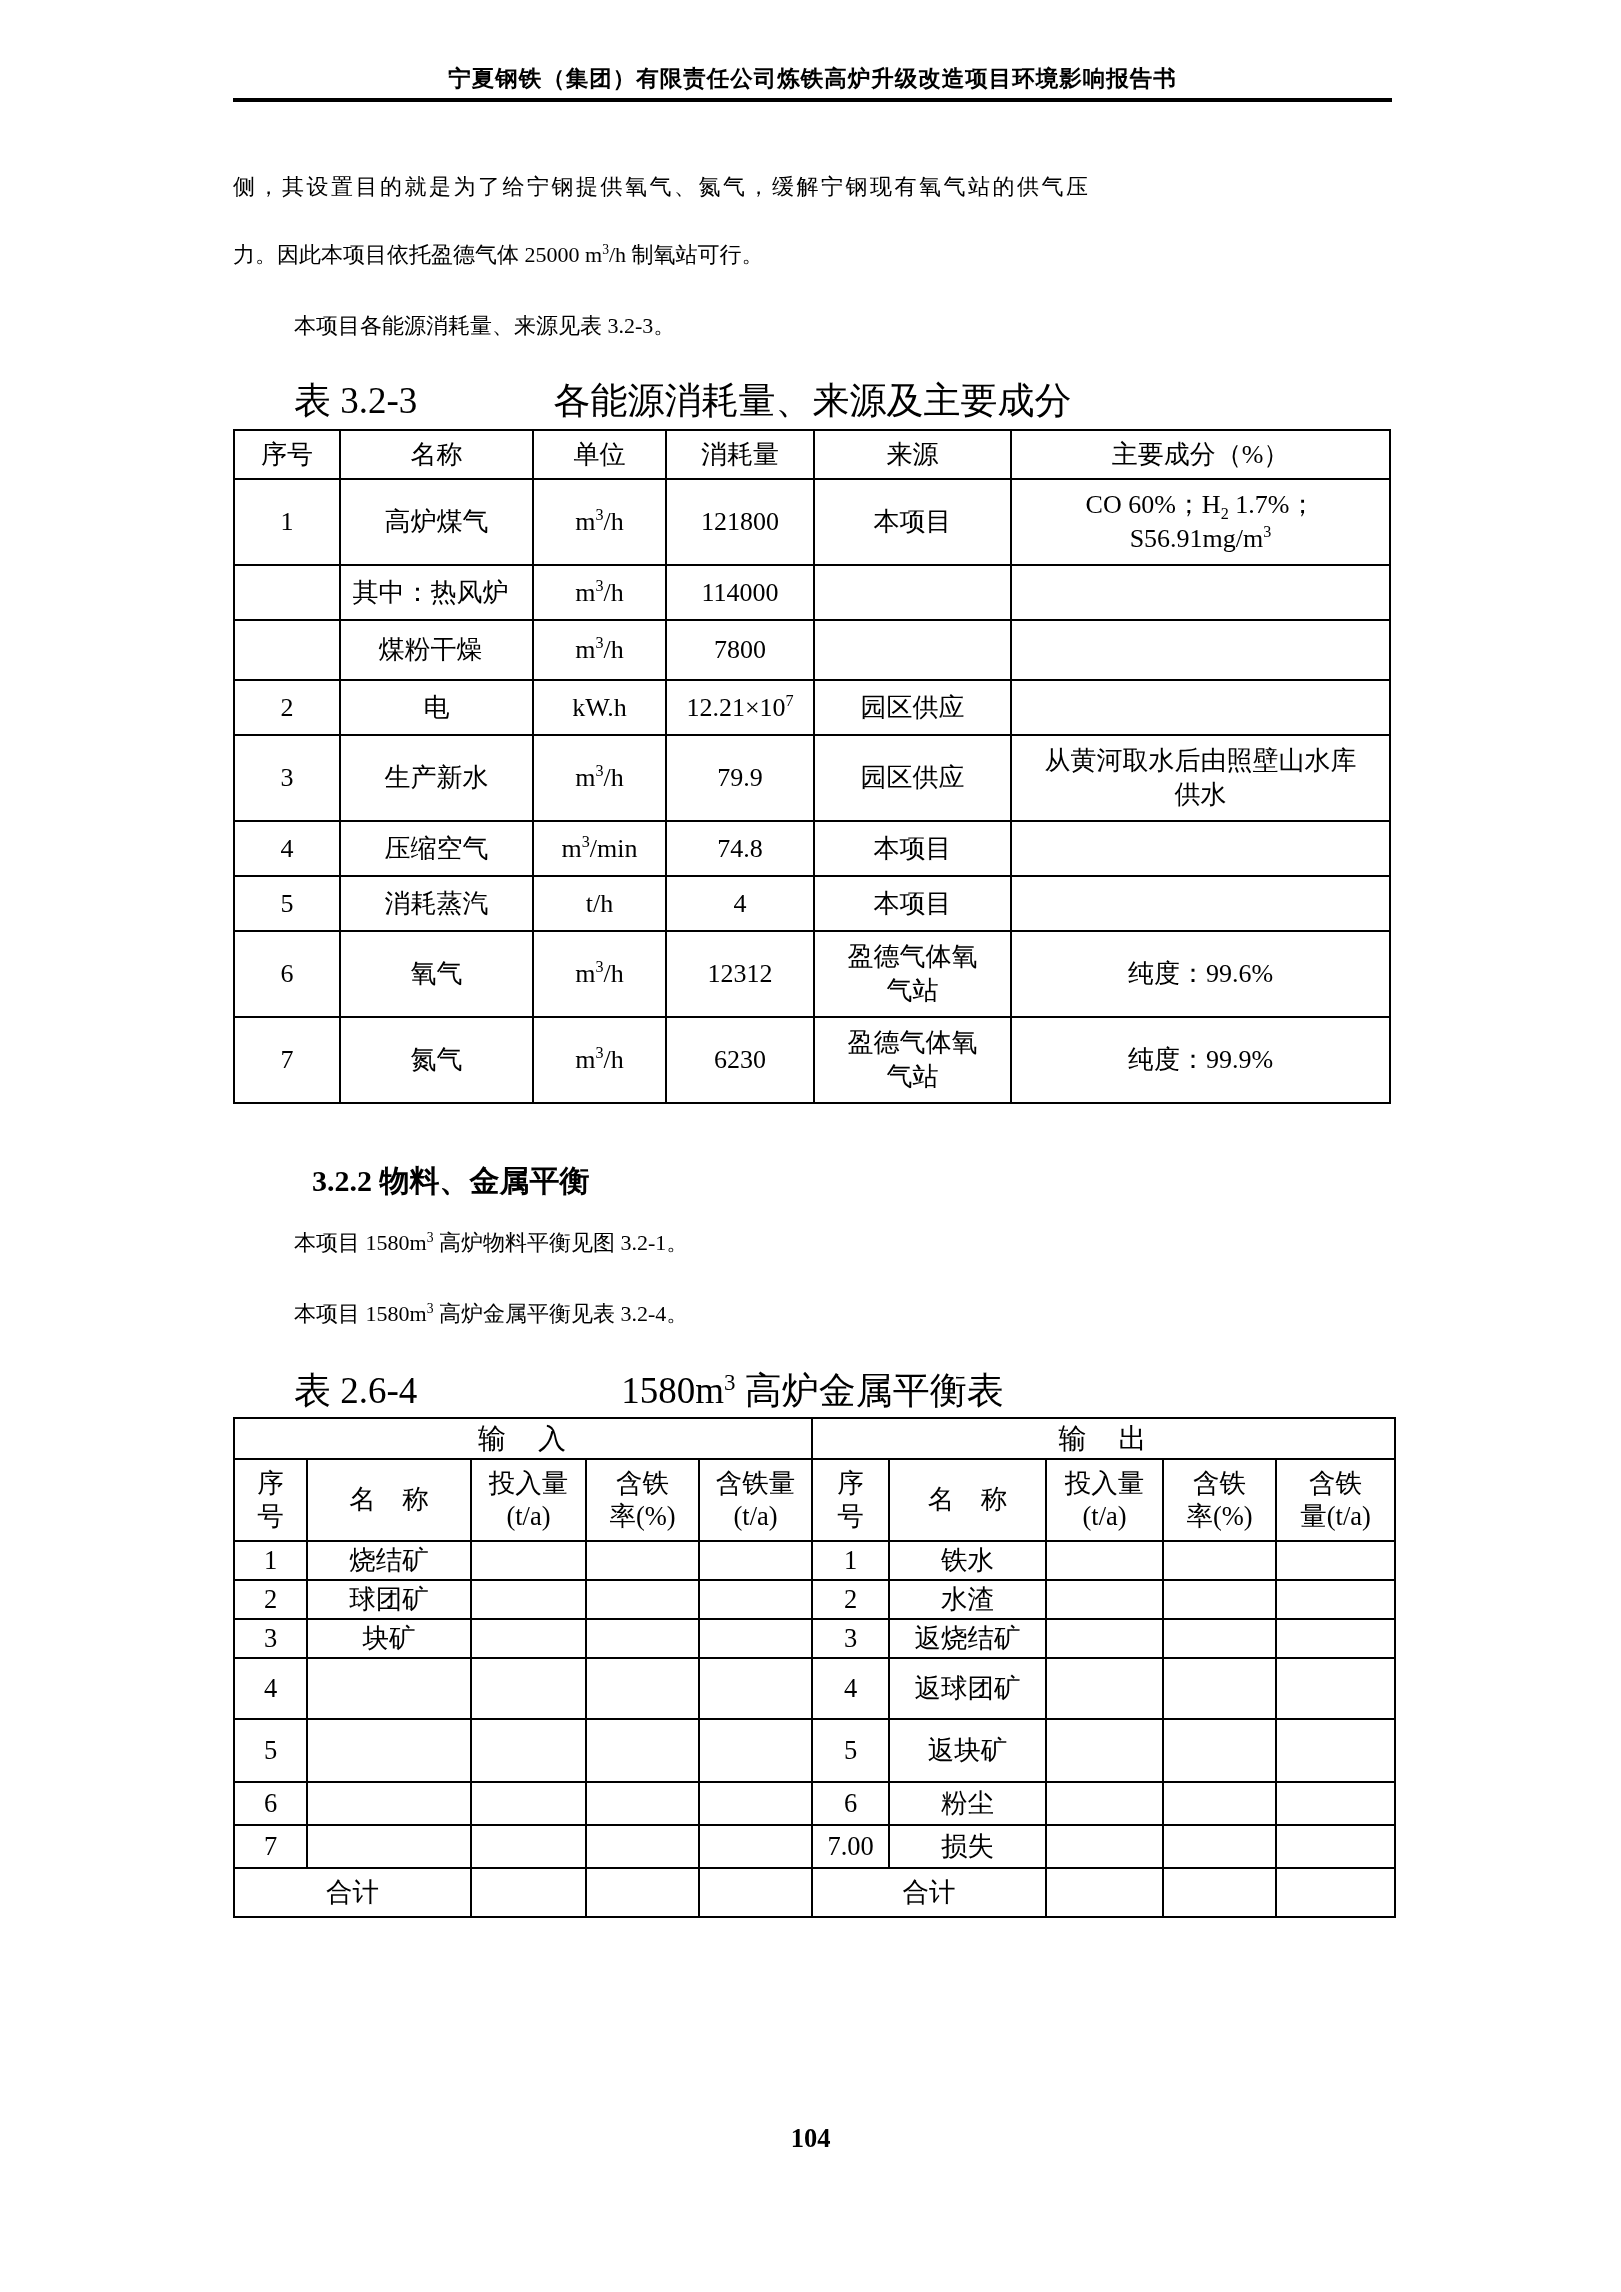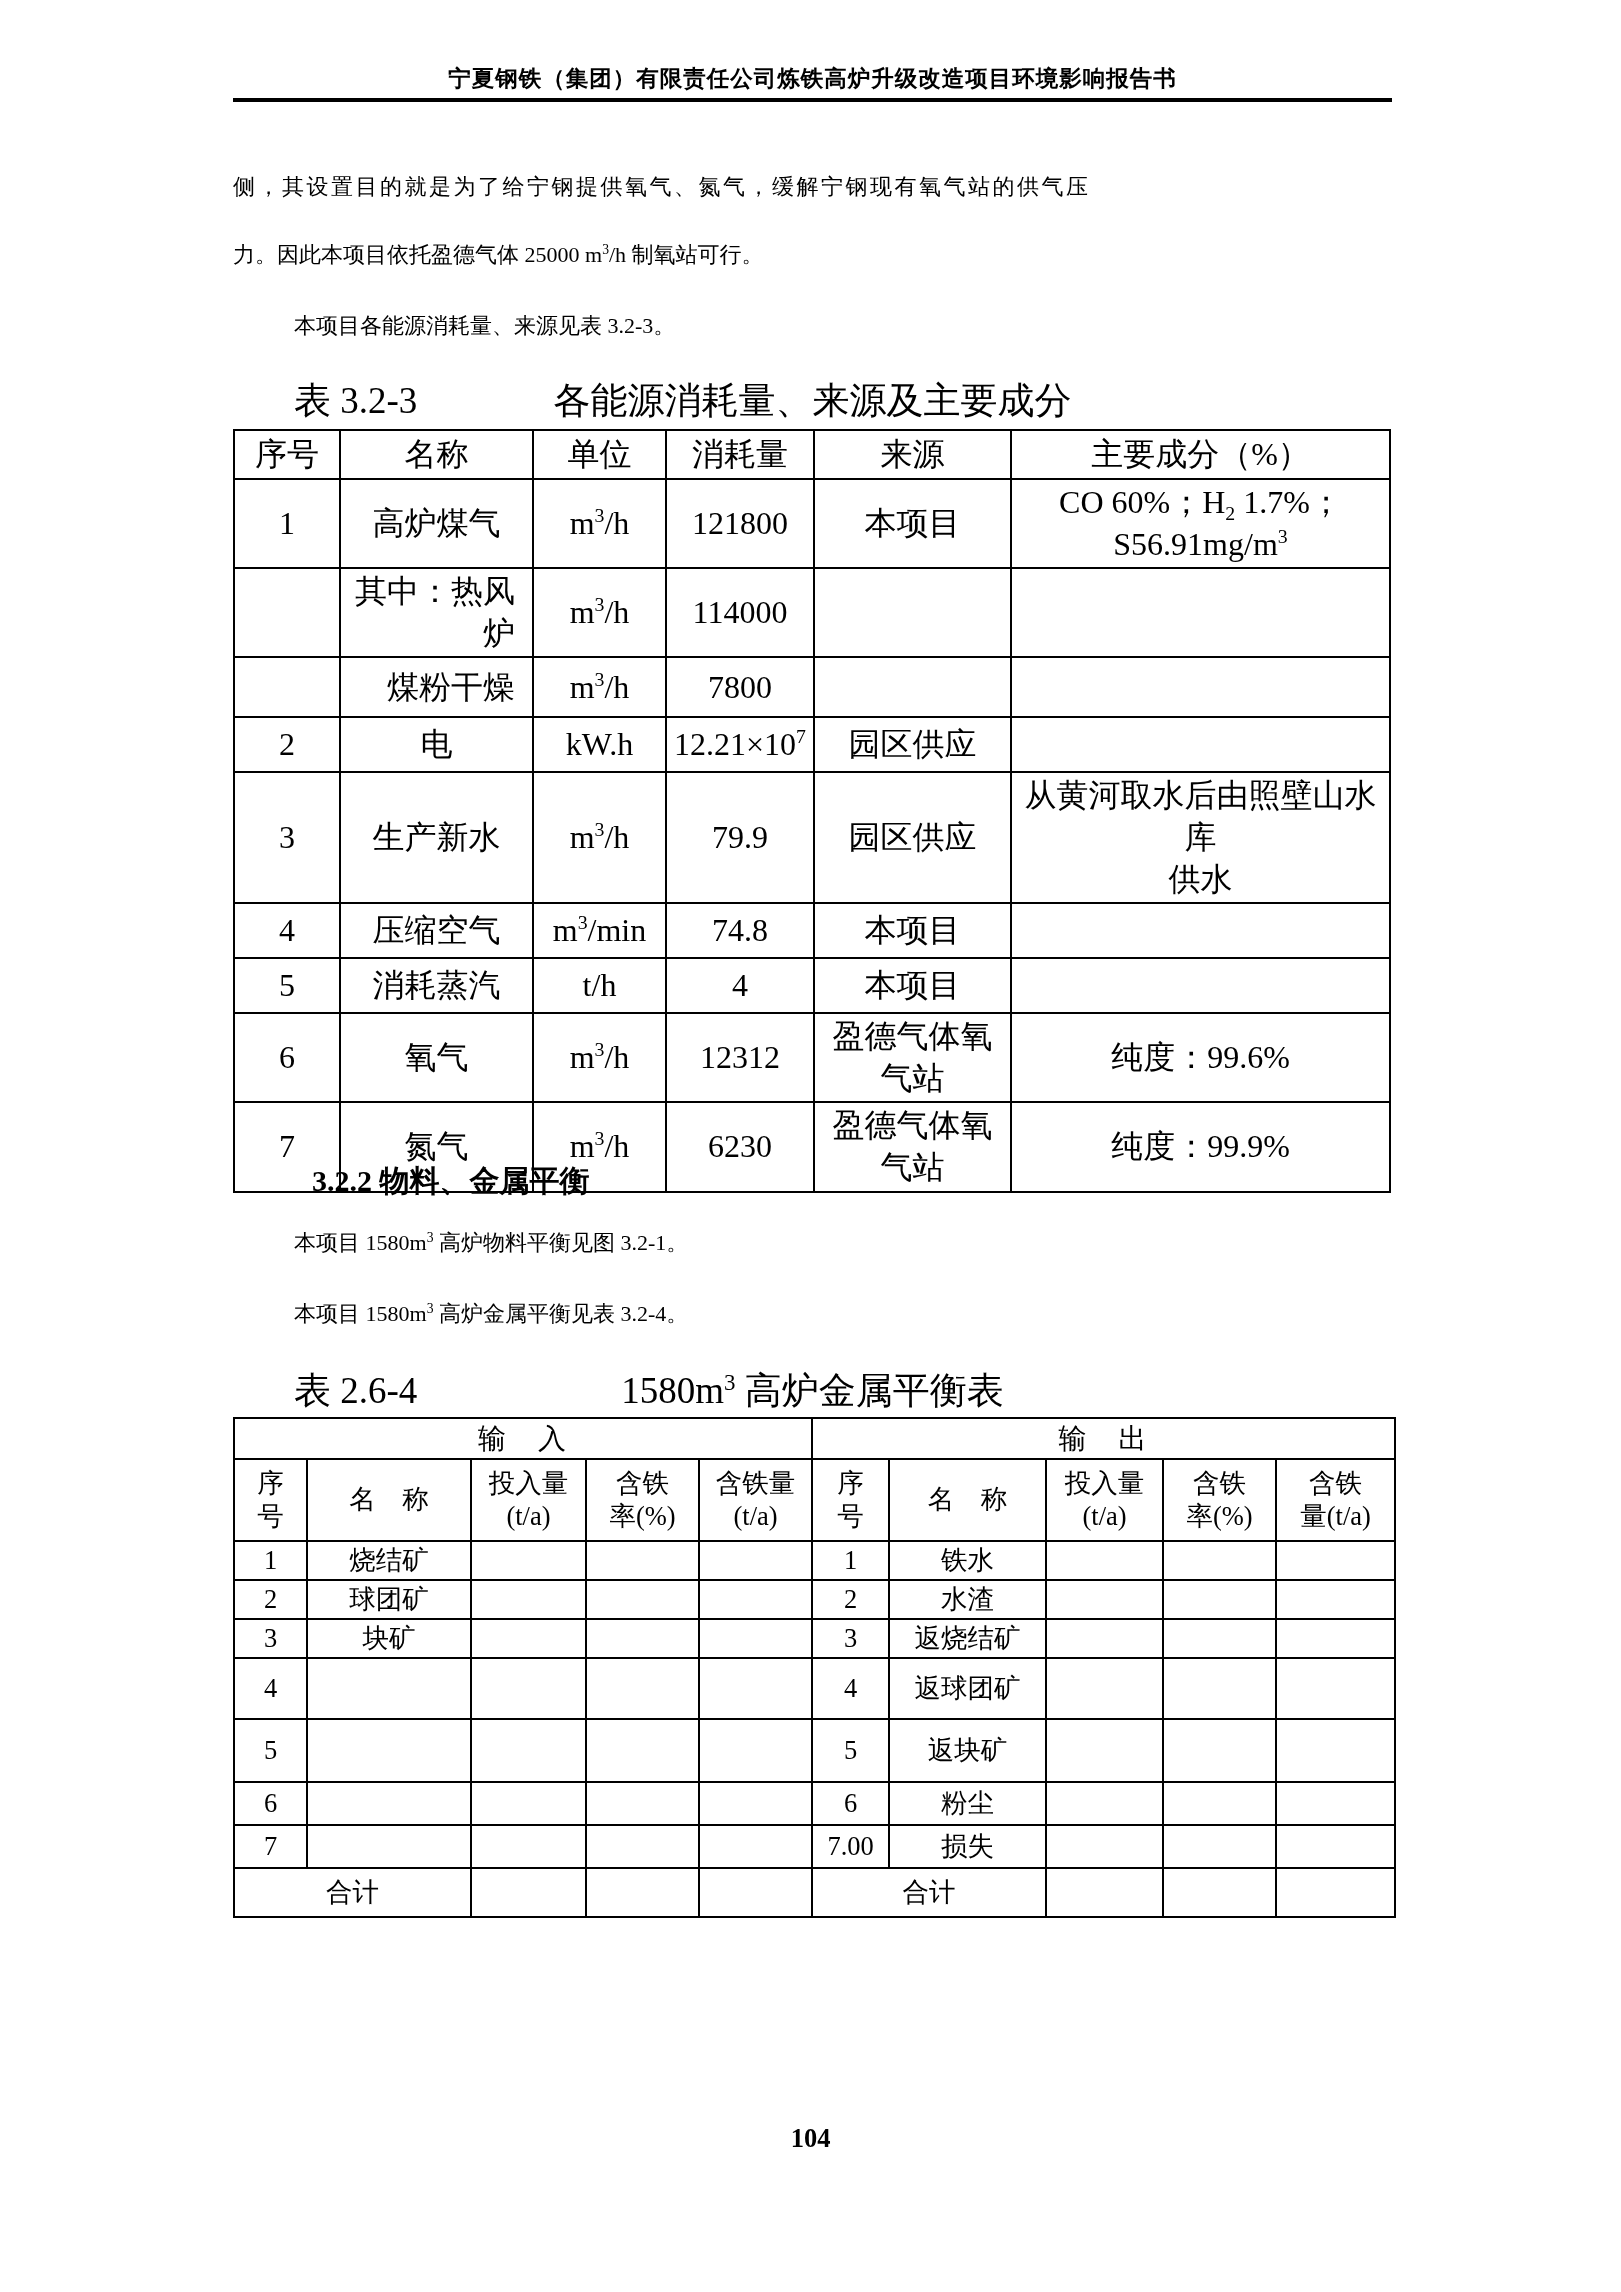--- a/index.html
+++ b/index.html
@@ -14,24 +14,24 @@
   .p1l1{top:173px;left:233px;width:1159px;letter-spacing:2.5px;}
   .p1l2{top:241px;left:233px;width:1159px;}
   .p2{top:312px;left:294px;width:1098px;}
   .caption{font-size:37px;}
   .cap1{top:376px;left:233px;width:1159px;height:43px;}
   .cap2{top:1366px;left:233px;width:1159px;height:43px;}
   .cap-label{position:absolute;left:61px;top:0;}
   .cap-title{position:absolute;left:0;top:0;width:100%;text-align:center;}
   table{border-collapse:collapse;table-layout:fixed;}
   td,th{border:2.9px solid #000;text-align:center;vertical-align:middle;padding:2px 4.9px;font-weight:normal;overflow:hidden;}
-  .t1{top:429px;left:233px;width:1157px;font-size:32px;line-height:1.3;}
+  .t1{top:429px;left:233px;width:1157px;font-size:26px;line-height:1.3;}
   .t2{top:1417px;left:233px;width:1159px;font-size:26.5px;line-height:1.25;}
   .t2 .band{font-size:28px;letter-spacing:2px;}
-  .cell-right{text-align:right;padding-right:17px;}
+  .cell-right{padding-right:17px;}
   sup,sub{font-size:0.62em;line-height:0;}
   .sec-heading{top:1153px;left:312px;font-size:30px;font-weight:bold;white-space:nowrap;margin-top:8px;}
   .p3{top:1229px;left:294px;width:1098px;}
   .p4{top:1300px;left:294px;width:1098px;}
   .page-number{top:2123px;left:0;width:1621px;text-align:center;font-size:26.5px;font-weight:bold;}
 </style>
 </head>
 <body>
 
 <div class="abs doc-header">宁夏钢铁（集团）有限责任公司炼铁高炉升级改造项目环境影响报告书</div>

